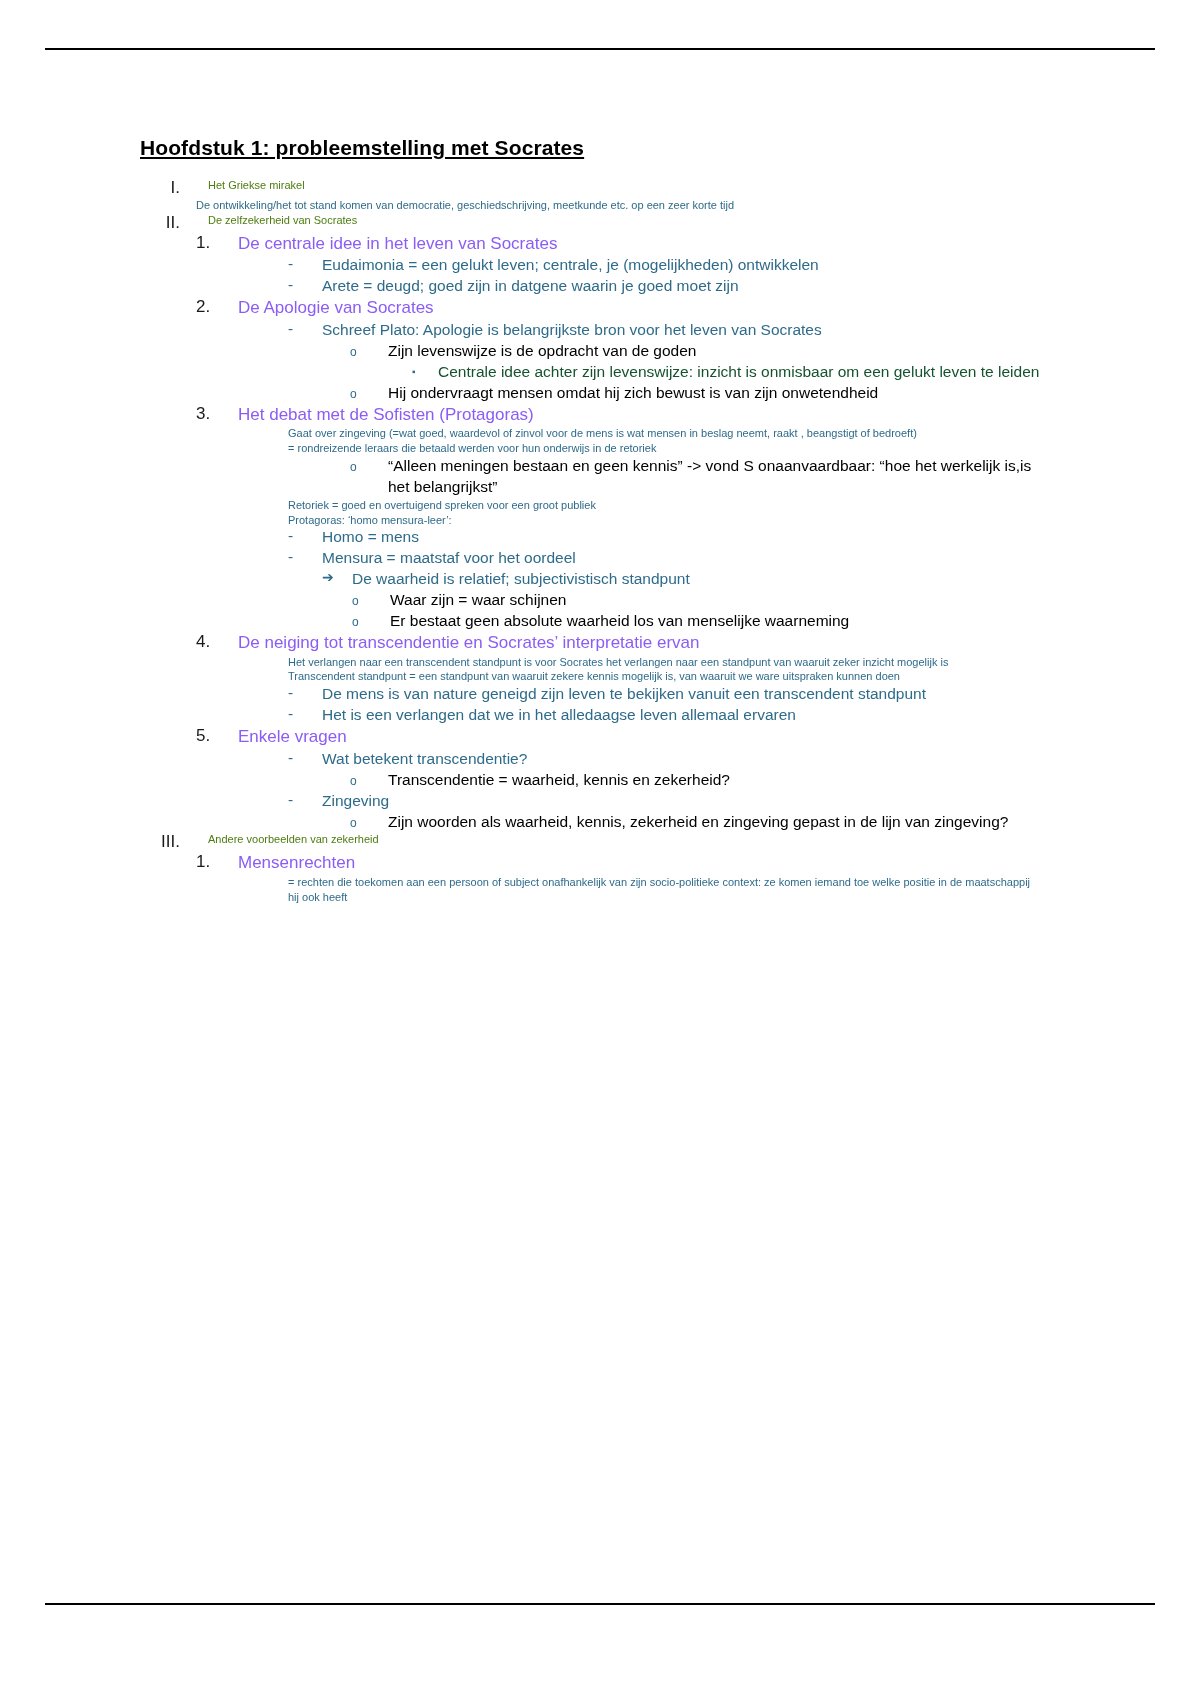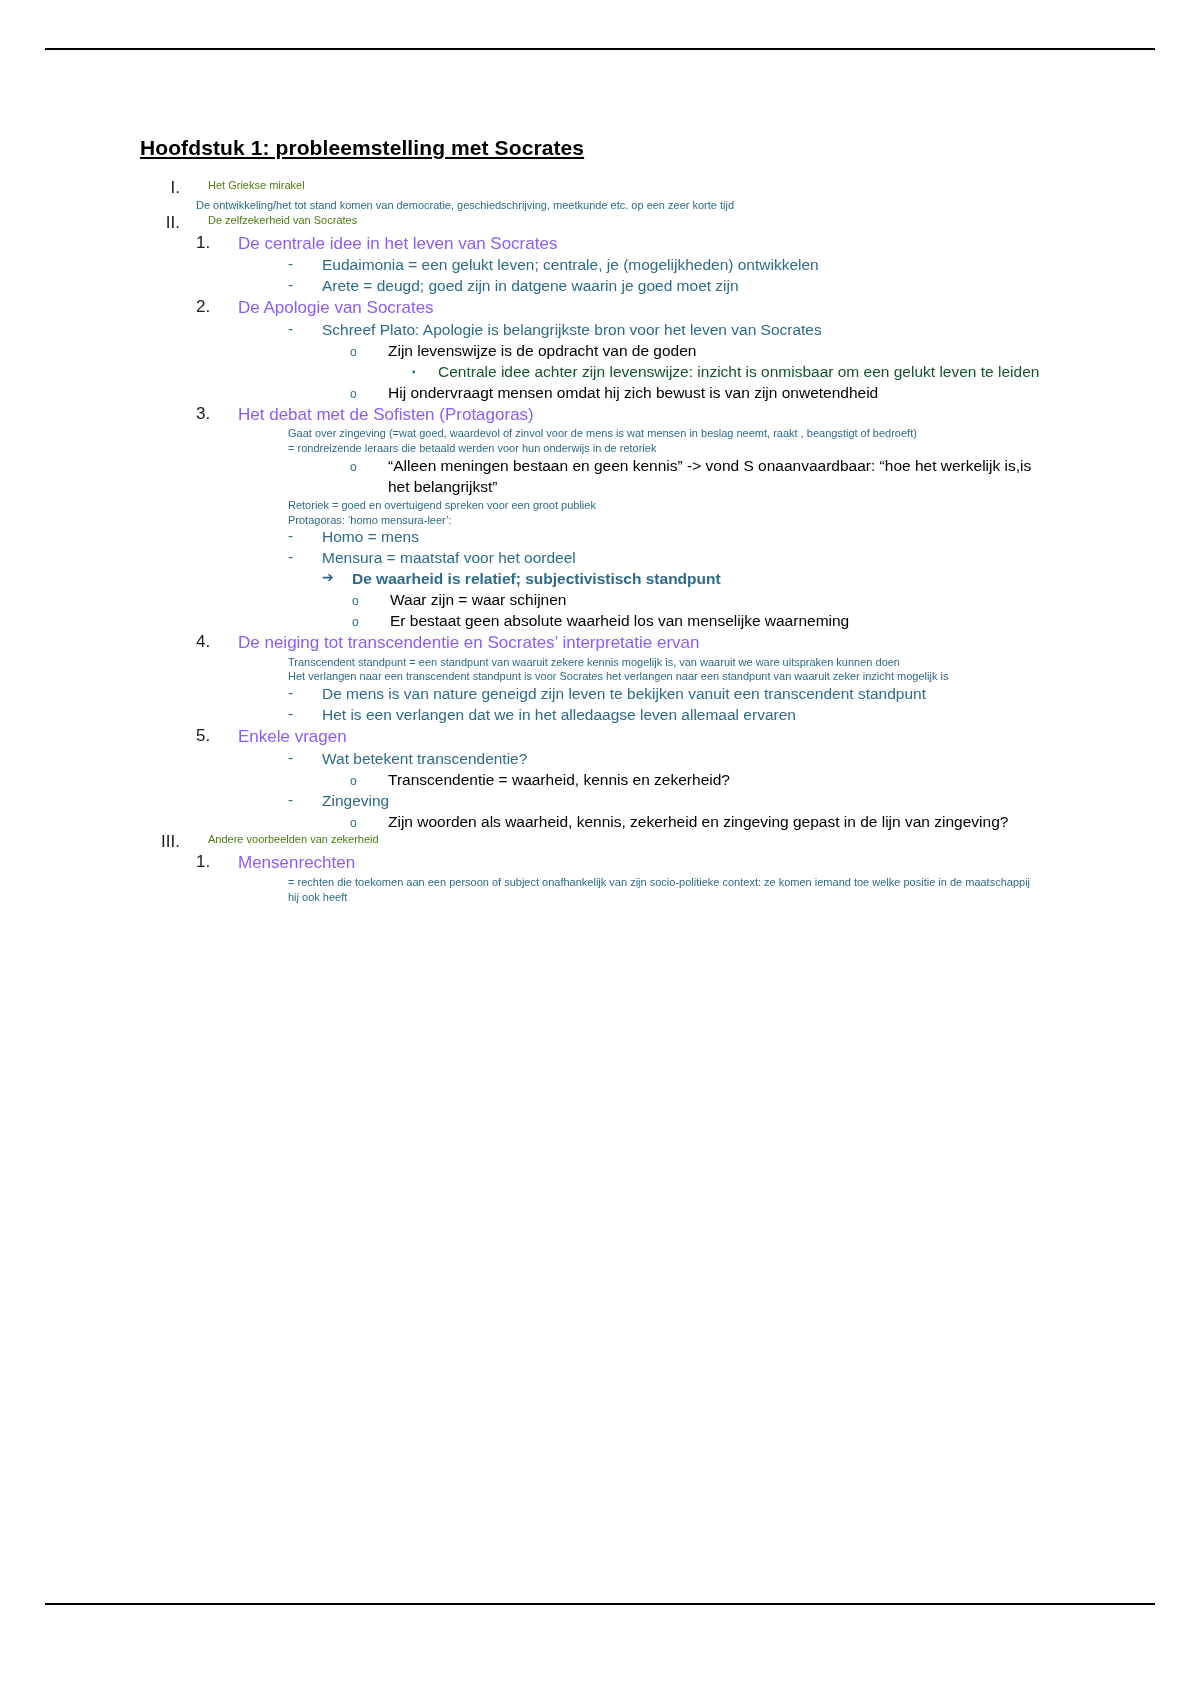--- a/index.html
+++ b/index.html
@@ -147,21 +147,20 @@
   .item-arrow > .row > .marker {
     width: 30px;
     font-size: 14px;
     color: #2e6b8a;
     box-sizing: border-box;
   }
   .item-arrow > .row > .txt {
     font-size: 15.5px;
     color: #2e6b8a;
     line-height: 1.35;
-    font-weight: bold;
   }
 
   
   .body-blue {
     font-size: 11px;
     color: #2e6b8a;
     line-height: 1.35;
   }
   .pl-roman { margin-left: 56px; }
   .pl-num { margin-left: 92px; }
@@ -307,22 +306,22 @@
                 </ul>
               </li>
             </ul>
           </li>
 
           <li class="item-num">
             <div class="row">
               <span class="marker">4.</span>
               <span class="txt">De neiging tot transcendentie en Socrates’ interpretatie ervan</span>
             </div>
+            <div class="body-blue pl-num">Het verlangen naar een transcendent standpunt is voor Socrates het verlangen naar een standpunt van waaruit zeker inzicht mogelijk is</div>
             <div class="body-blue pl-num">Transcendent standpunt = een standpunt van waaruit zekere kennis mogelijk is, van waaruit we ware uitspraken kunnen doen</div>
-            <div class="body-blue pl-num">Het verlangen naar een transcendent standpunt is voor Socrates het verlangen naar een standpunt van waaruit zeker inzicht mogelijk is</div>
             <ul class="lvl-dash" style="margin-left:92px;">
               <li class="item-dash">
                 <div class="row">
                   <span class="marker">-</span>
                   <span class="txt">De mens is van nature geneigd zijn leven te bekijken vanuit een transcendent standpunt</span>
                 </div>
               </li>
               <li class="item-dash">
                 <div class="row">
                   <span class="marker">-</span>

